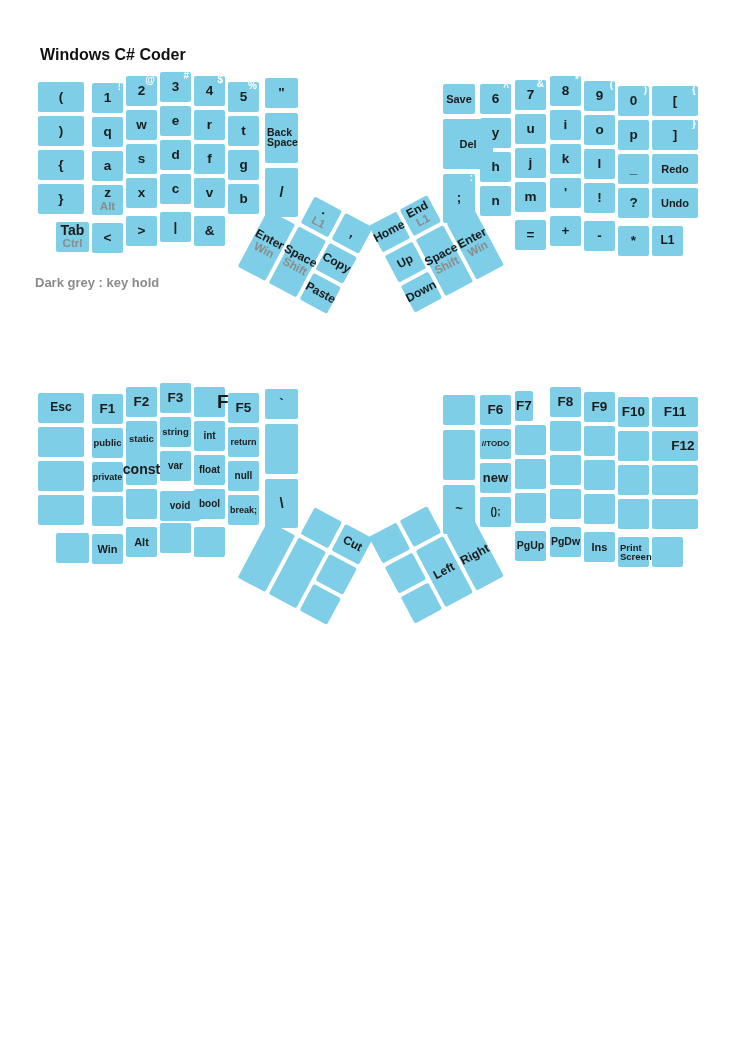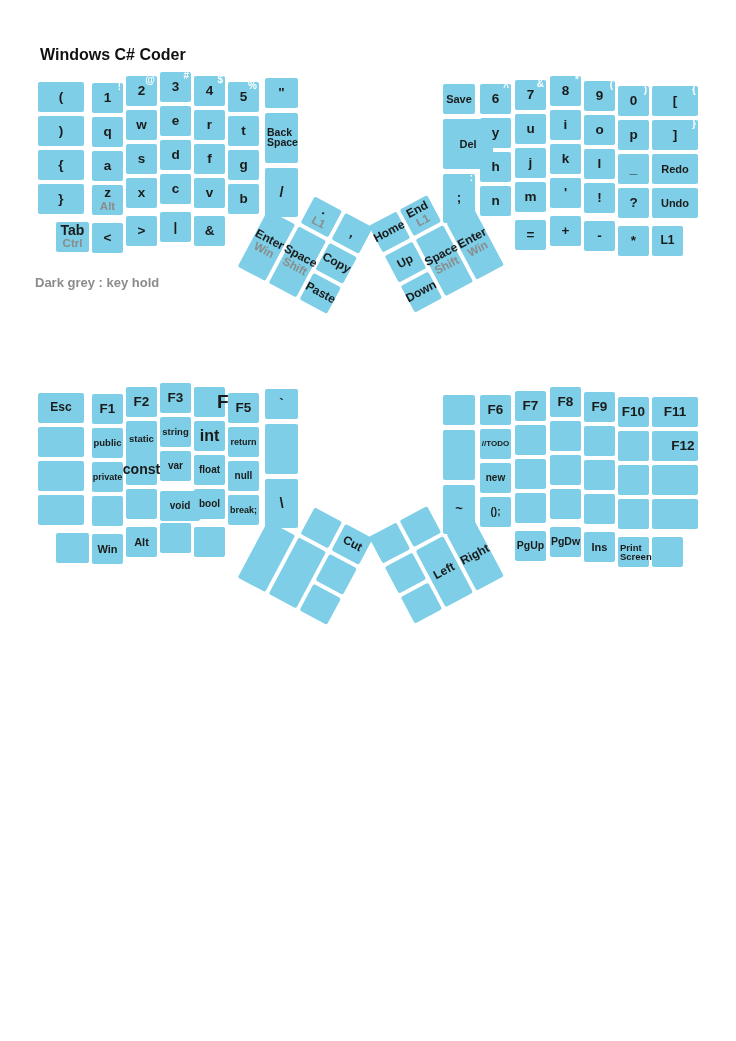--- a/index.html
+++ b/index.html
@@ -331,21 +331,21 @@
         <span class="tap" style="font-size: 10px;">var</span>
       </div>
       <div class="key" style="left: 122px; top: 108px; width: 40px; height: 30px;">
         <span class="tap" style="font-size: 10px;">void</span>
       </div>
       <div class="key" style="left: 122px; top: 140px; width: 31px; height: 30px;"></div>
       <div class="key" style="left: 156px; top: 4px; width: 31px; height: 30px;">
         <span class="tap" style="font-size: 19px; padding-left: 37px;">F4</span>
       </div>
       <div class="key" style="left: 156px; top: 38px; width: 31px; height: 30px;">
-        <span class="tap" style="font-size: 16px;">int</span>
+        <span class="tap" style="font-size: 10px;">int</span>
       </div>
       <div class="key" style="left: 156px; top: 72px; width: 31px; height: 30px;">
         <span class="tap" style="font-size: 10px;">float</span>
       </div>
       <div class="key" style="left: 156px; top: 106px; width: 31px; height: 30px;">
         <span class="tap" style="font-size: 10px;">bool</span>
       </div>
       <div class="key" style="left: 156px; top: 144px; width: 31px; height: 30px;"></div>
       <div class="key" style="left: 190px; top: 10px; width: 31px; height: 30px;">
         <span class="tap" style="font-size: 13.5px;">F5</span>
@@ -373,26 +373,26 @@
       <div class="key" style="left: 0px; top: 98px; width: 32px; height: 49px;">
         <span class="tap" style="font-size: 13px;">~</span>
       </div>
       <div class="key" style="left: 37px; top: 8px; width: 31px; height: 30px;">
         <span class="tap" style="font-size: 13.5px;">F6</span>
       </div>
       <div class="key" style="left: 37px; top: 42px; width: 31px; height: 30px;">
         <span class="tap" style="font-size: 8px;">//TODO</span>
       </div>
       <div class="key" style="left: 37px; top: 76px; width: 31px; height: 30px;">
-        <span class="tap" style="font-size: 10px;">new</span>
+        <span class="tap" style="font-size: 13px;">new</span>
       </div>
       <div class="key" style="left: 37px; top: 110px; width: 31px; height: 30px;">
         <span class="tap" style="font-size: 10px;">();</span>
       </div>
-      <div class="key" style="left: 72px; top: 4px; width: 31px; height: 30px; text-align: right;">
+      <div class="key" style="left: 72px; top: 4px; width: 18px; height: 30px; text-align: right;">
         <span class="tap" style="font-size: 13.5px;">F7</span>
       </div>
       <div class="key" style="left: 72px; top: 38px; width: 31px; height: 30px;"></div>
       <div class="key" style="left: 72px; top: 72px; width: 31px; height: 30px;"></div>
       <div class="key" style="left: 72px; top: 106px; width: 31px; height: 30px;"></div>
       <div class="key" style="left: 72px; top: 144px; width: 31px; height: 30px;">
         <span class="tap" style="font-size: 10.5px;">PgUp</span>
       </div>
       <div class="key" style="left: 107px; top: 0px; width: 31px; height: 30px;">
         <span class="tap" style="font-size: 13.5px;">F8</span>

